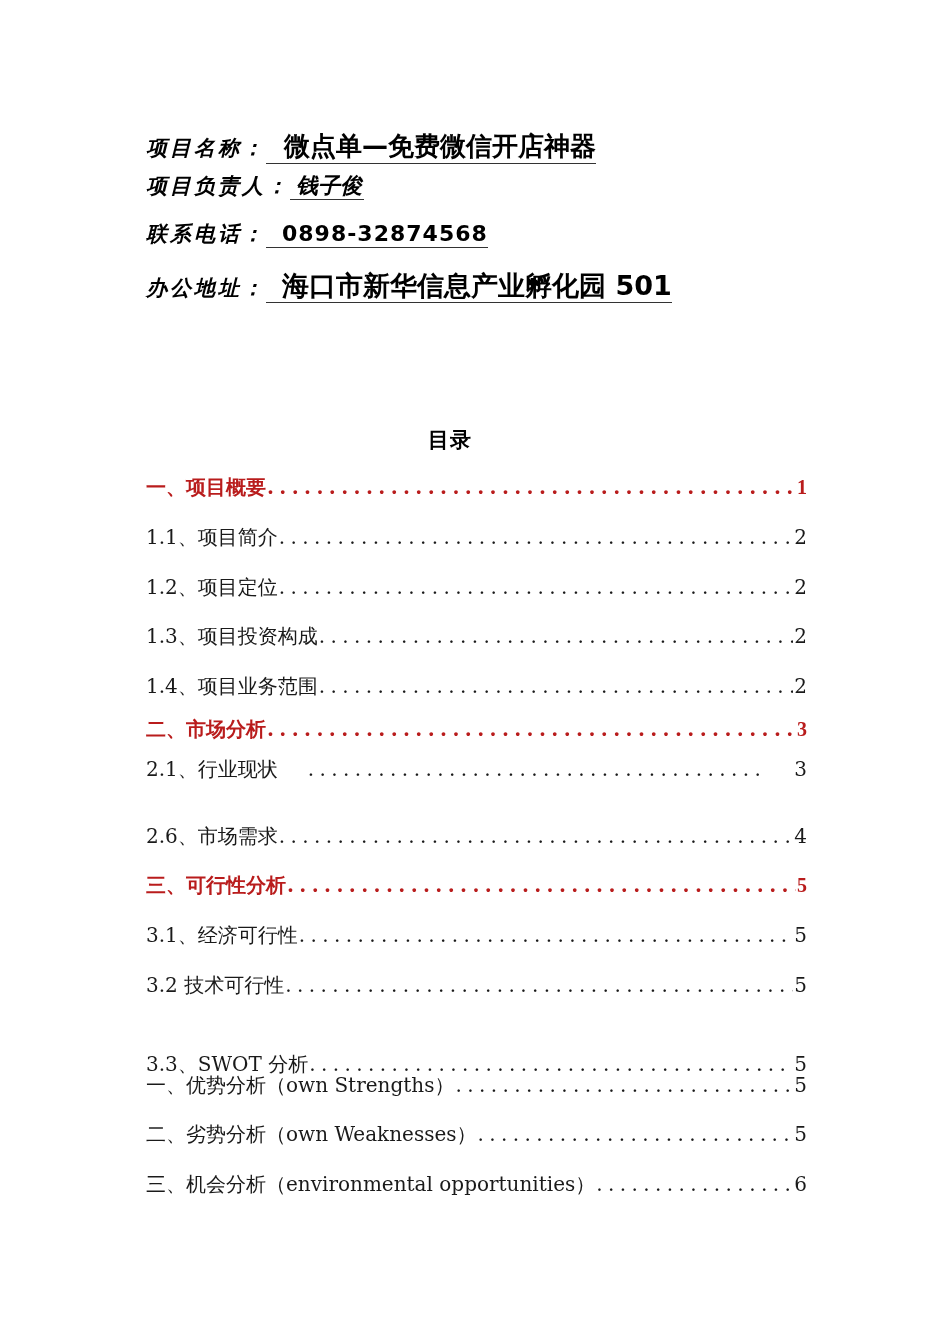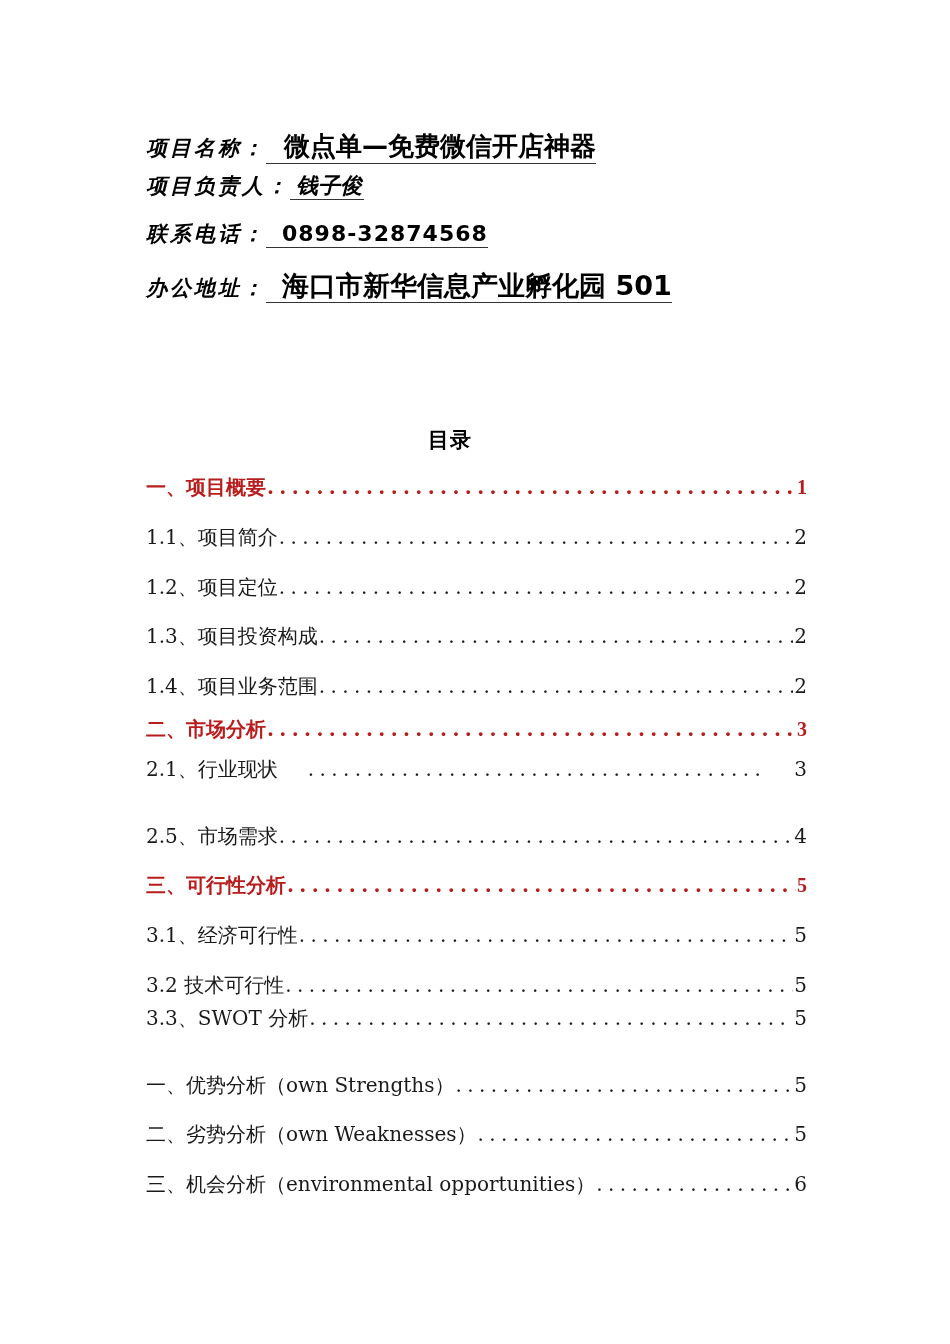--- a/index.html
+++ b/index.html
@@ -171,40 +171,40 @@
         <span class="toc-text">二、市场分析</span>
         <span class="toc-leader"></span>
         <span class="toc-page">3</span>
       </div>
       <div class="toc-entry level-2" style="top: 282px; gap: 29px;">
         <span class="toc-text">2.1、行业现状</span>
         <span class="toc-leader"></span>
         <span class="toc-page">3</span>
       </div>
       <div class="toc-entry level-2" style="top: 348.6px;">
-        <span class="toc-text">2.5、市场需求</span>
+        <span class="toc-text">2.6、市场需求</span>
         <span class="toc-leader"></span>
         <span class="toc-page">4</span>
       </div>
       <div class="toc-entry level-1" style="top: 398.4px;">
         <span class="toc-text">三、可行性分析</span>
         <span class="toc-leader"></span>
         <span class="toc-page">5</span>
       </div>
       <div class="toc-entry level-2" style="top: 448.2px;">
         <span class="toc-text">3.1、经济可行性</span>
         <span class="toc-leader"></span>
         <span class="toc-page">5</span>
       </div>
       <div class="toc-entry level-2" style="top: 498px;">
         <span class="toc-text">3.2 技术可行性</span>
         <span class="toc-leader"></span>
         <span class="toc-page">5</span>
       </div>
-      <div class="toc-entry level-2" style="top: 531px;">
+      <div class="toc-entry level-2" style="top: 572px; align-items: center;">
         <span class="toc-text">3.3、SWOT 分析</span>
         <span class="toc-leader"></span>
         <span class="toc-page">5</span>
       </div>
       <div class="toc-entry level-3" style="top: 597.6px;">
         <span class="toc-text">一、优势分析（own Strengths）</span>
         <span class="toc-leader"></span>
         <span class="toc-page">5</span>
       </div>
       <div class="toc-entry level-3" style="top: 647.4px;">

